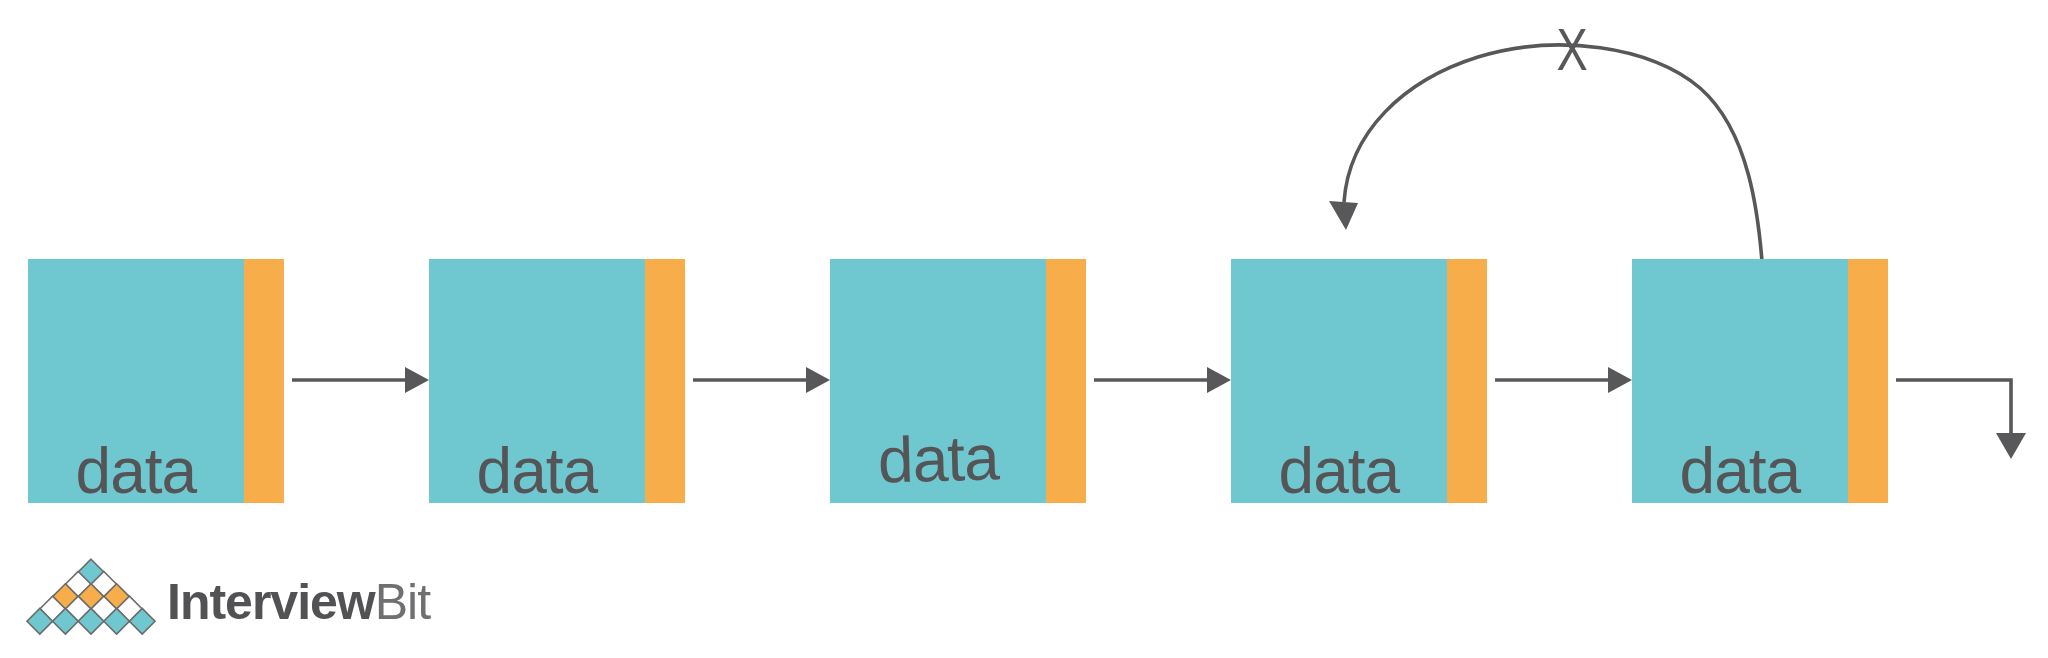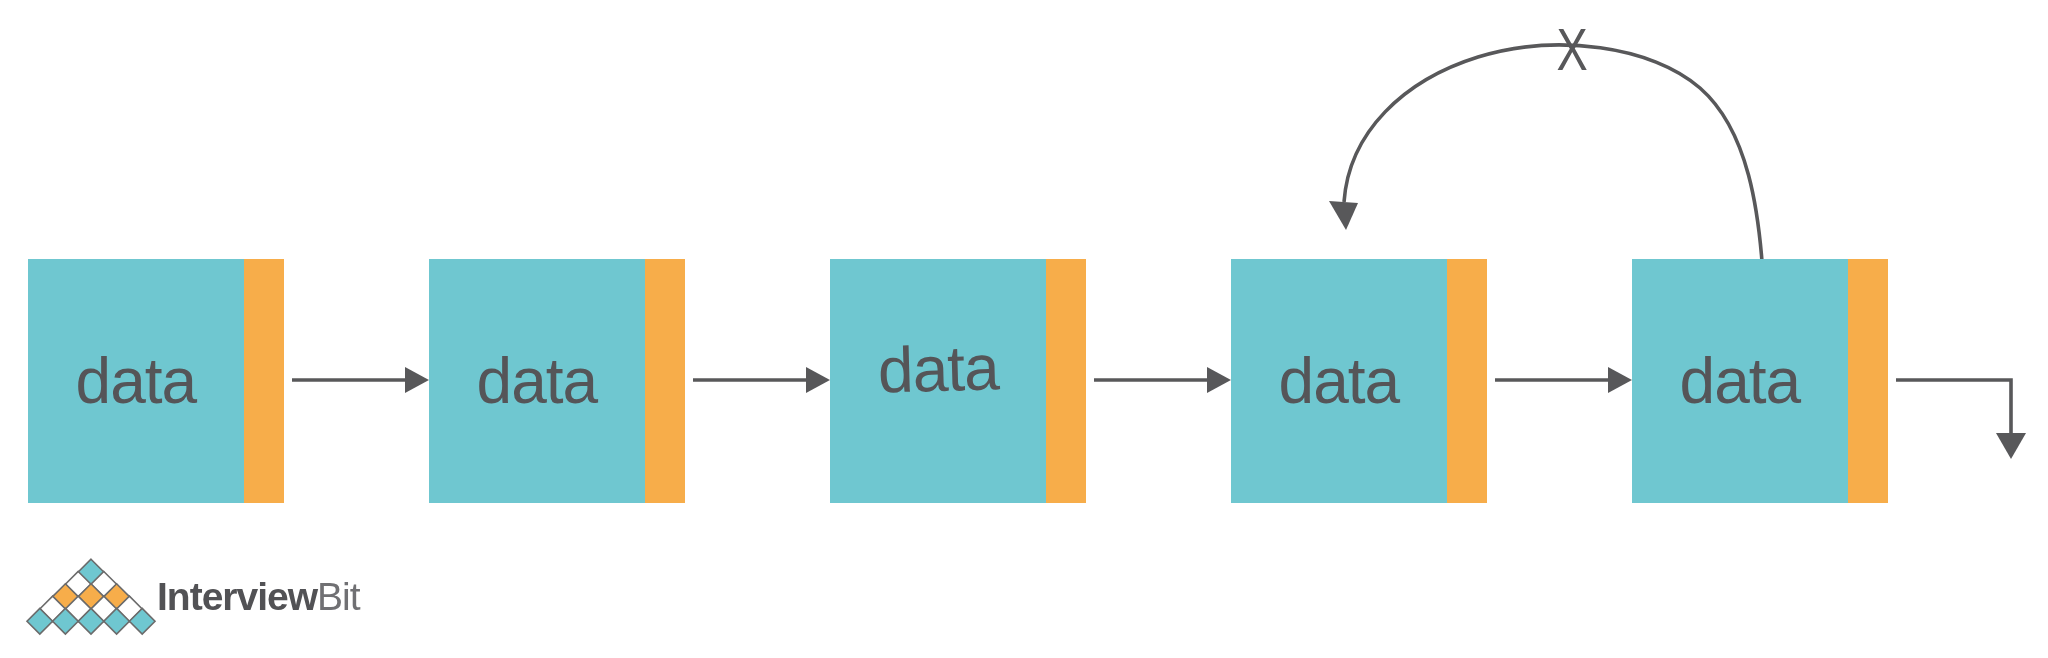--- a/index.html
+++ b/index.html
@@ -48,21 +48,21 @@
     top:259px;
     width:256px;
     height:244px;
     display:flex;
   }
   .node-data{
     width:225px;
     height:100%;
     background:var(--teal);
     display:flex;
-    align-items:center;
+    align-items:flex-end;
     justify-content:center;
   }
   .node-next{
     width:42px;
     height:100%;
     background:var(--orange);
   }
   .node-label{
     font-size:64px;
     letter-spacing:-1px;
@@ -85,25 +85,25 @@
     overflow:visible;
   }
   .logo-pyramid path{
     stroke:var(--diamond-border);
     stroke-width:1.6;
   }
   .d-teal{fill:var(--teal);}
   .d-orange{fill:var(--orange);}
   .d-white{fill:var(--white);}
   .logo-word{
-    margin-left:0;
+    margin-left:10px;
     margin-top:18px;
     line-height:1;
     white-space:nowrap;
-    font-size:39px;
+    font-size:50px;
     letter-spacing:-1px;
   }
   .brand-bold{
     font-weight:700;
     color:var(--logo-text-dark);
   }
   .brand-light{
     font-weight:300;
     color:var(--logo-text-light);
   }

